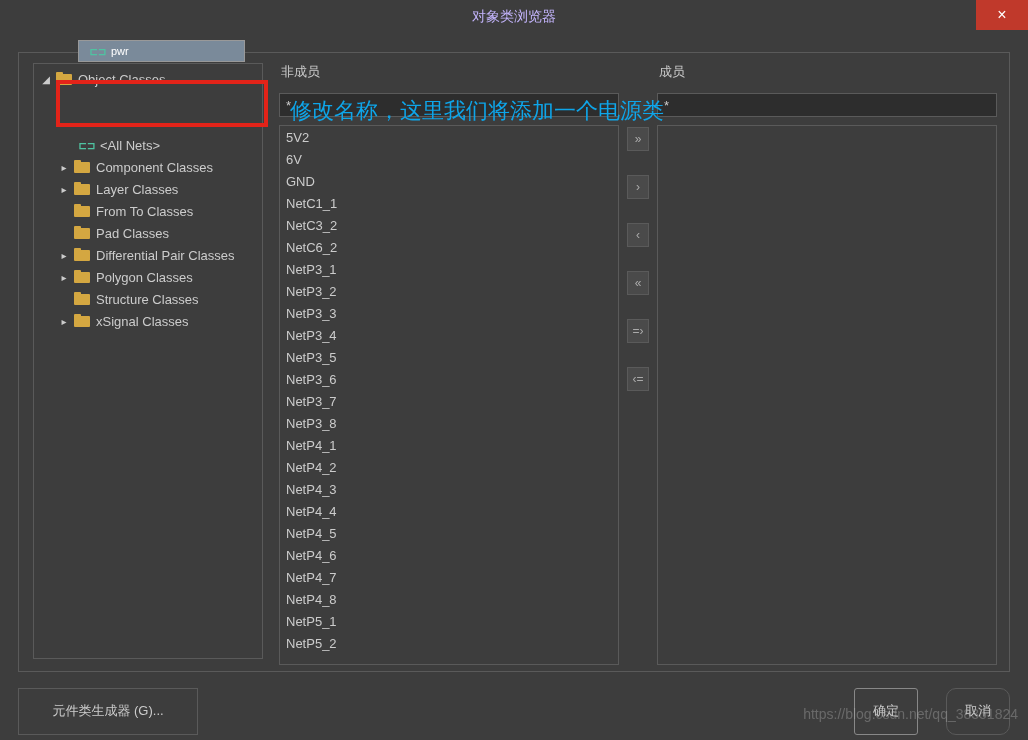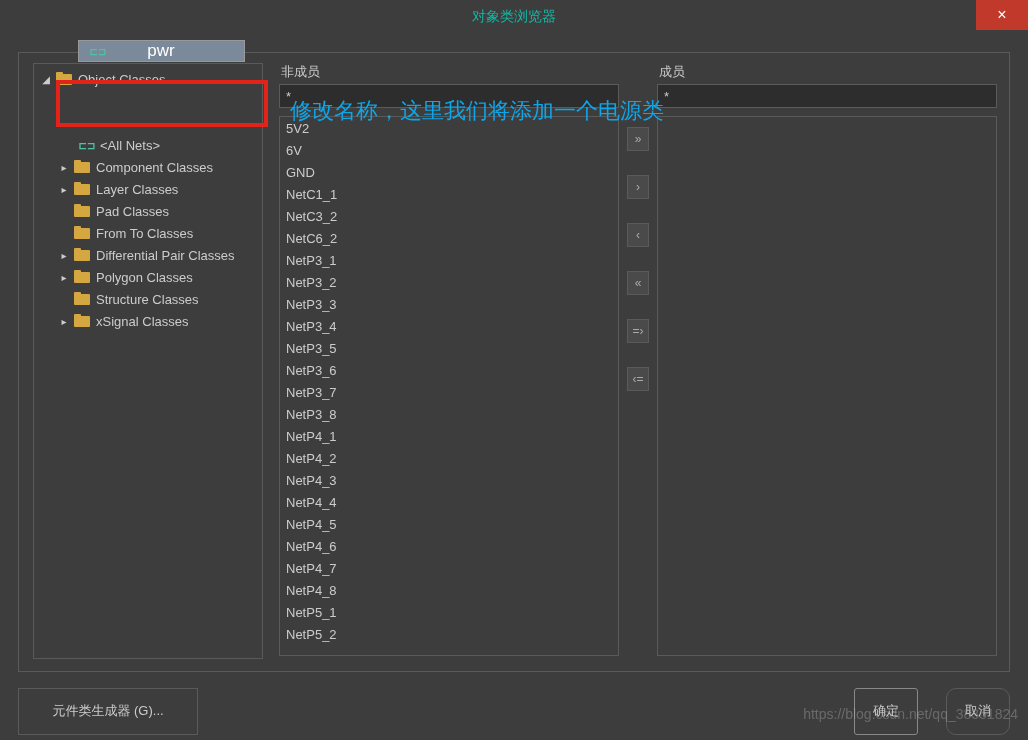--- a/index.html
+++ b/index.html
@@ -14,21 +14,21 @@
       position: relative;
     }
     .titlebar {
       height: 34px;
       background: #3d3d3d;
       display: flex;
       align-items: center;
       justify-content: center;
       position: relative;
     }
-    .titlebar-title { color: #14b8a6; font-size: 14px; }
+    .titlebar-title { color: #c4b5fd; font-size: 14px; }
     .close-btn {
       position: absolute;
       right: 0; top: 0;
       width: 52px; height: 30px;
       background: #c0392b;
       display: flex; align-items: center; justify-content: center;
       color: #fff; font-size: 16px;
     }
     .main-frame {
       position: absolute;
@@ -93,22 +93,22 @@
       left: 78px; top: 40px;
       width: 167px; height: 22px;
       background: #7a8a9a;
       border: 1px solid #999;
       display: flex; align-items: center;
       padding-left: 6px;
     }
     .edit-row .net-icon { margin-left: 4px; }
     .edit-row input {
       background: transparent; border: none;
-      color: #fff; font-size: 17px;
-      outline: none; width: 100px; text-align: center;
+      color: #fff; font-size: 11px;
+      outline: none; width: 100px;
     }
     .red-box {
       position: absolute;
       left: 56px; top: 80px;
       width: 212px; height: 47px;
       border: 4px solid #e32319;
       pointer-events: none;
       z-index: 100;
     }
     .annotation {
@@ -119,21 +119,21 @@
       font-family: "Microsoft YaHei", sans-serif;
       z-index: 100;
     }
     .column {
       position: absolute;
       top: 10px;
       display: flex; flex-direction: column;
     }
     .col-nonmember { left: 260px; width: 340px; }
     .col-member { left: 638px; width: 340px; }
-    .col-label { color: #ccc; font-size: 13px; margin-bottom: 3px; padding-left: 2px; }
+    .col-label { color: #ccc; font-size: 13px; margin-bottom: 12px; padding-left: 2px; }
     .filter-input {
       height: 24px;
       background: #2d2d2d;
       border: 1px solid #5a5a5a;
       color: #ccc;
       padding: 0 6px;
       font-size: 13px;
     }
     .list-box {
       margin-top: 8px;
@@ -226,26 +226,26 @@
           <span class="tree-label">Component Classes</span>
         </div>
         <div class="tree-item lv1">
           <span class="expander">▸</span>
           <span class="folder-icon"></span>
           <span class="tree-label">Layer Classes</span>
         </div>
         <div class="tree-item lv1">
           <span class="expander"></span>
           <span class="folder-icon"></span>
+          <span class="tree-label">From To Classes</span>
+        </div>
+        <div class="tree-item lv1">
+          <span class="expander"></span>
+          <span class="folder-icon"></span>
           <span class="tree-label">Pad Classes</span>
-        </div>
-        <div class="tree-item lv1">
-          <span class="expander"></span>
-          <span class="folder-icon"></span>
-          <span class="tree-label">From To Classes</span>
         </div>
         <div class="tree-item lv1">
           <span class="expander">▸</span>
           <span class="folder-icon"></span>
           <span class="tree-label">Differential Pair Classes</span>
         </div>
         <div class="tree-item lv1">
           <span class="expander">▸</span>
           <span class="folder-icon"></span>
           <span class="tree-label">Polygon Classes</span>

